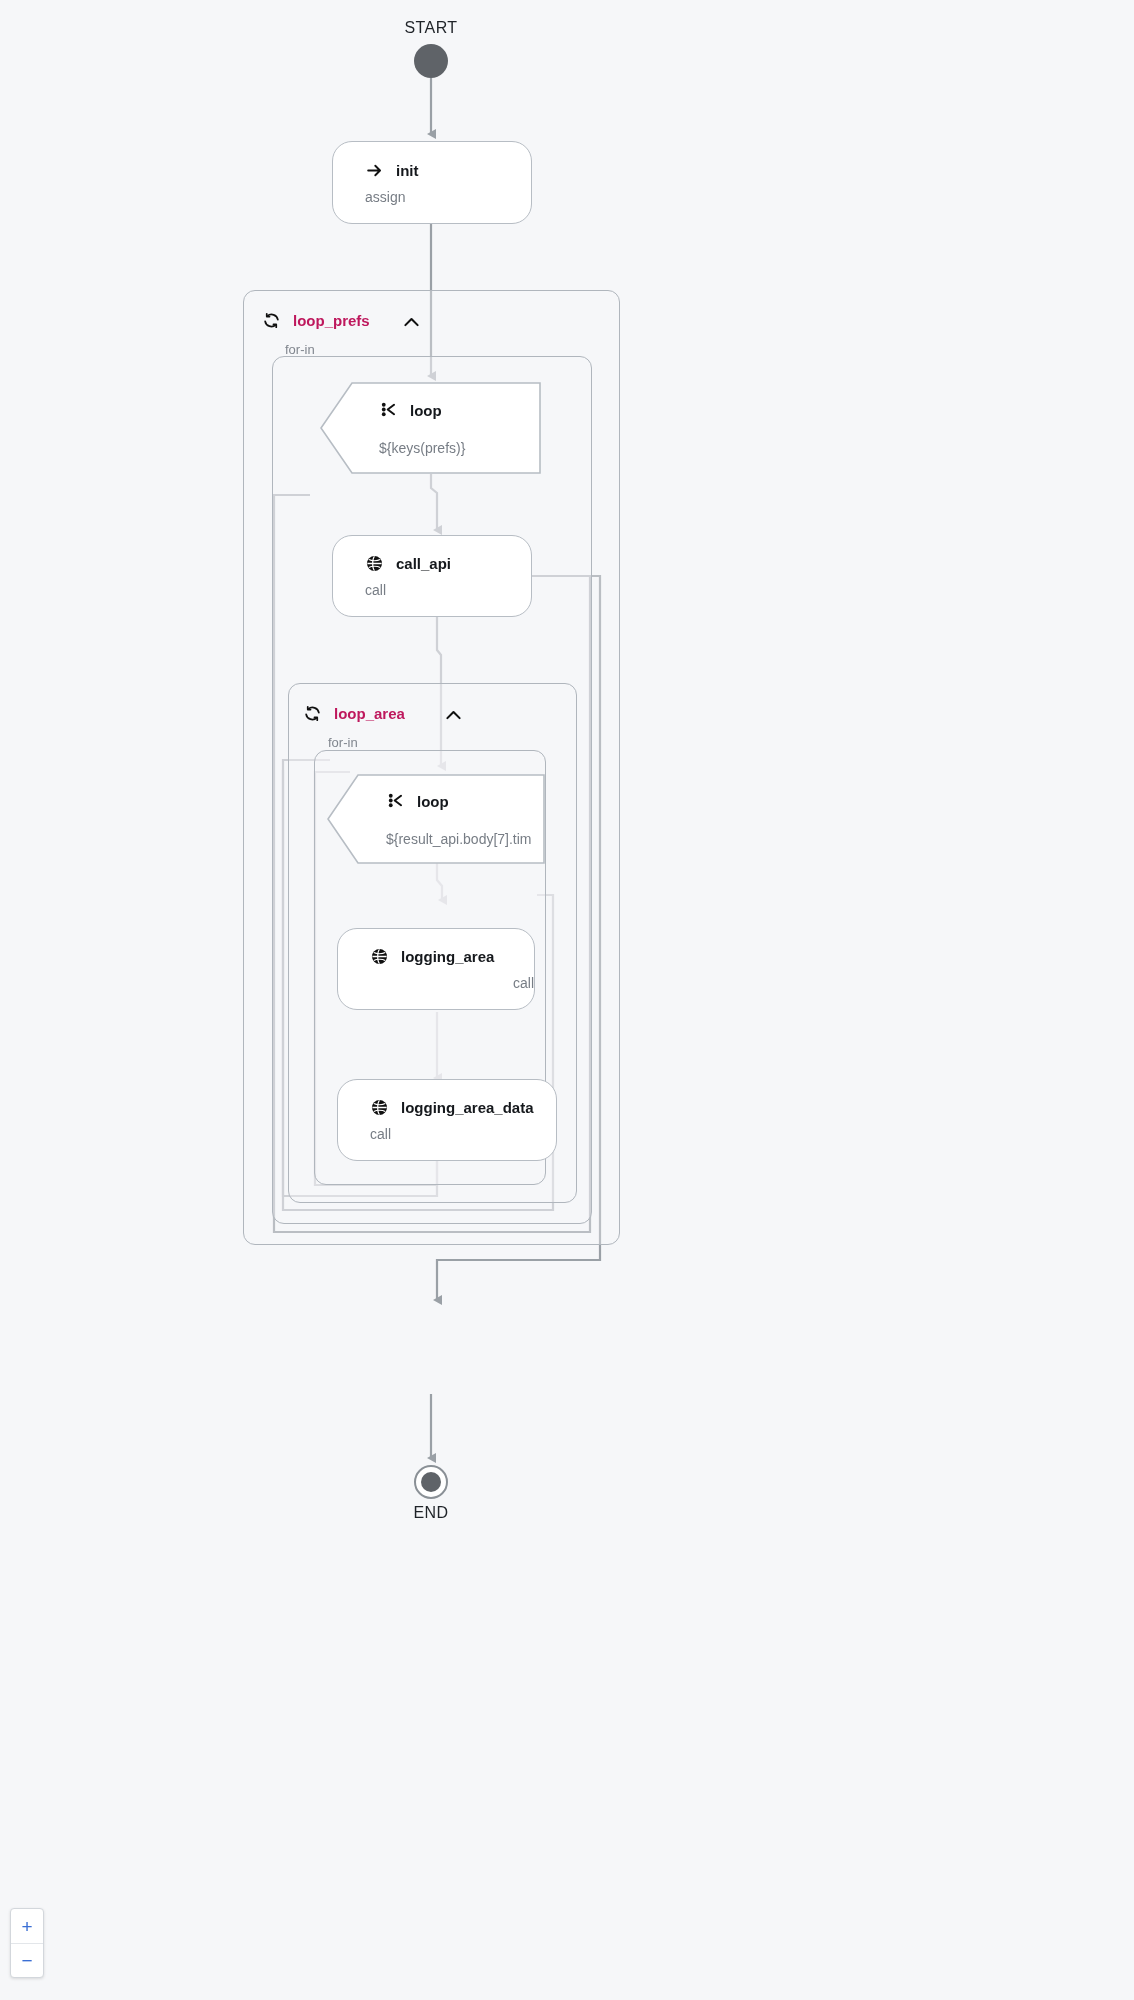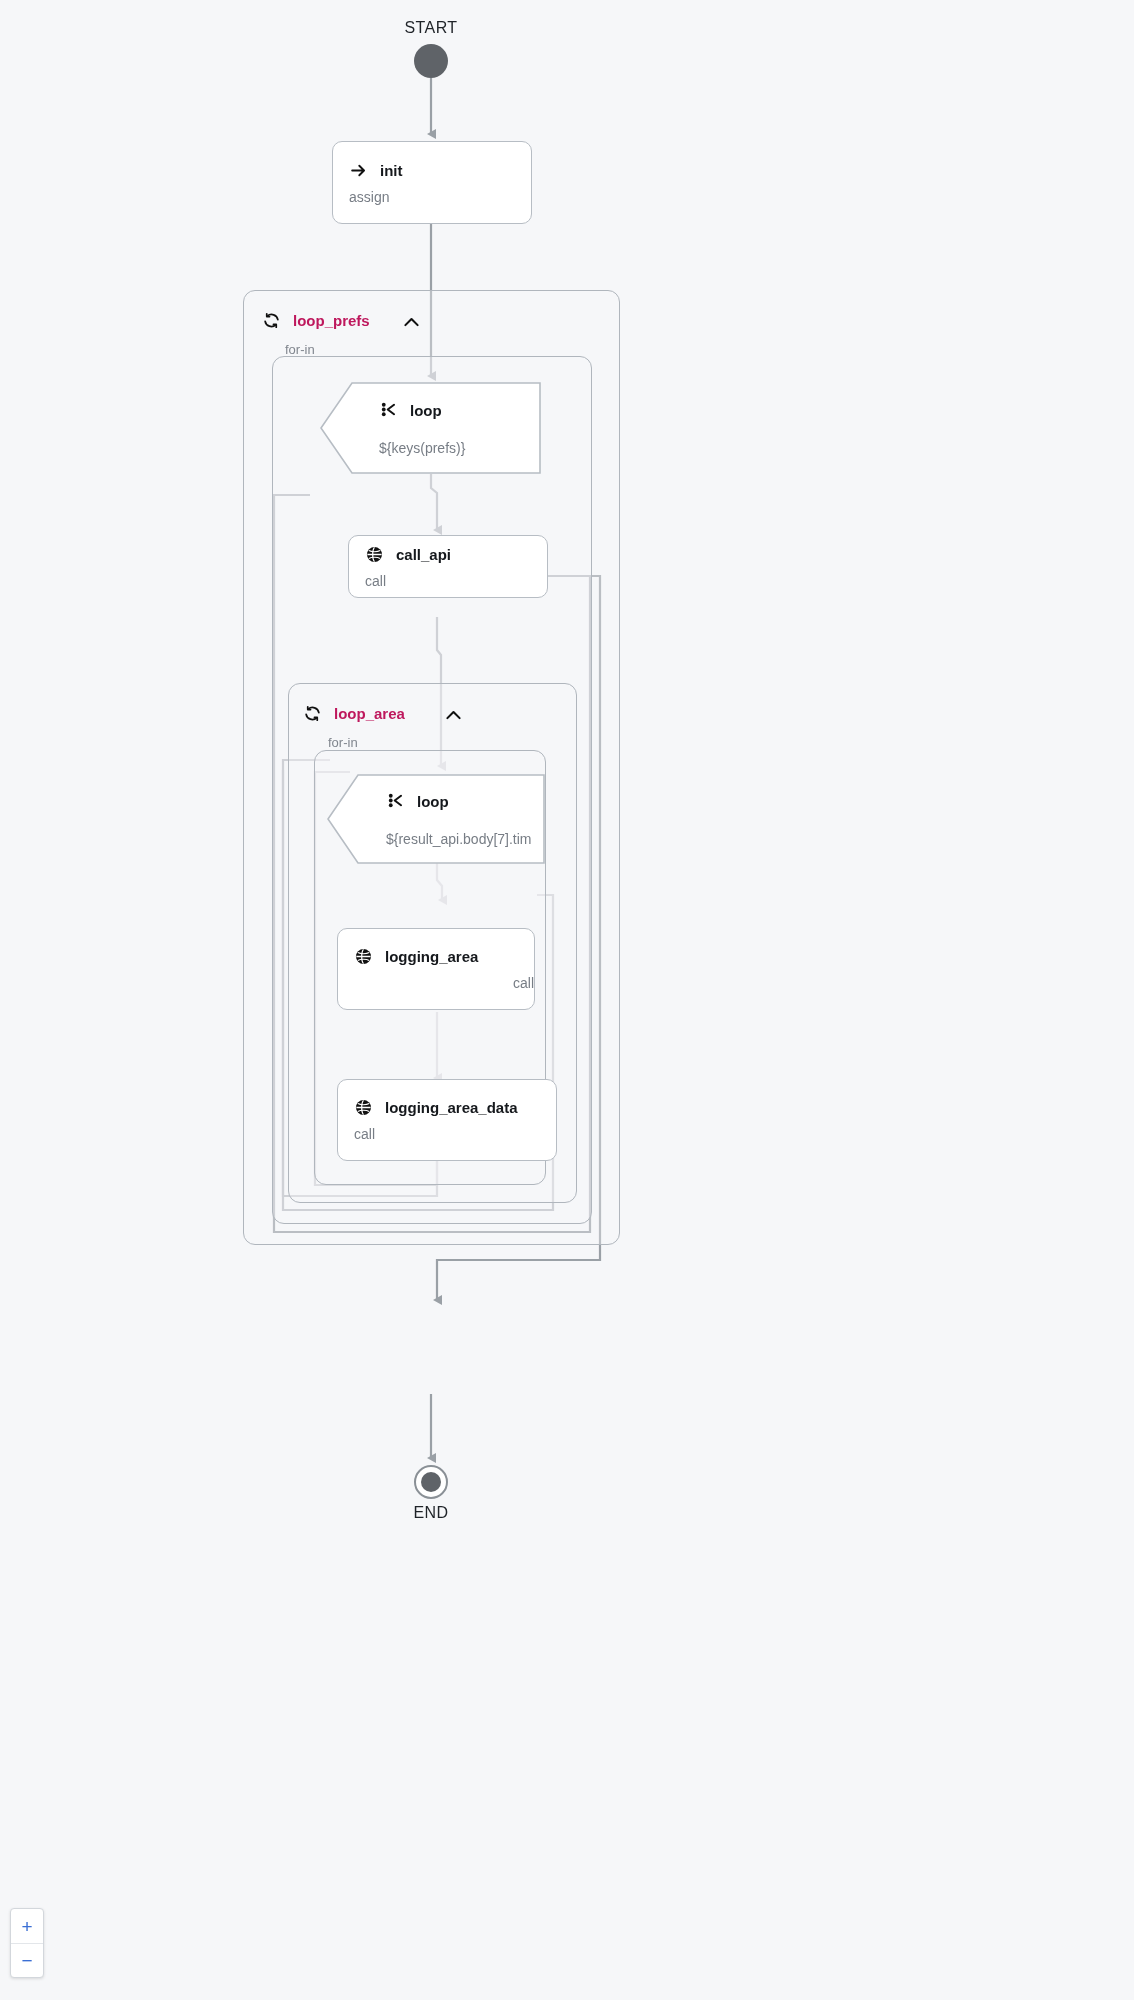--- a/index.html
+++ b/index.html
@@ -24,23 +24,23 @@
     position: absolute; width: 34px; height: 34px; border-radius: 50%;
     background: #fff; border: 2px solid #8a9096;
     display: flex; align-items: center; justify-content: center;
   }
   .terminal-ring i {
     display: block; width: 20px; height: 20px; border-radius: 50%; background: #5f6368;
   }
 
   .node {
     position: absolute; background: #fff;
-    border: 1px solid #b7bdc4; border-radius: 10px;
+    border: 1px solid #b7bdc4; border-radius: 20px;
     display: flex; flex-direction: column; justify-content: center;
-    padding-left: 16px;
+    padding-left: 32px;
   }
   .node .row { display: flex; align-items: center; gap: 12px; }
   .node .title { font-size: 15px; font-weight: 700; color: #15181c; }
   .node .subtitle { font-size: 14px; color: #777d85; margin-top: 9px; }
 
   .hexnode {
     position: absolute; background: #fff;
     display: flex; flex-direction: column; justify-content: center;
     padding-left: 58px; overflow: hidden;
   }
@@ -149,21 +149,21 @@
           </svg>
       </span>
       <span class="title">loop</span>
     </div>
     <div class="subtitle">${keys(prefs)}</div>
   </div>
   <svg class="edges">
     <polygon points="352,383 540,383 540,473 352,473 321,428" fill="none" stroke="#b7bdc4" stroke-width="1.6"></polygon>
   </svg>
 
-  <div class="node" style="left:332px; top:535px; width:200px; height:63px;margin-left:16px;">
+  <div class="node" style="left:332px; top:535px; width:200px; height:82px;">
     <div class="row">
       <span class="icon">
         <svg viewBox="0 0 24 24" width="19" height="19">
             <circle cx="12" cy="12" r="9.5" fill="#111"></circle>
             <path d="M12 3c-3 3-3 15 0 18M3 12h18" stroke="#fff" stroke-width="1.6" fill="none"></path>
             <path d="M5 7c3 2 11 2 14 0M5 17c3-2 11-2 14 0" stroke="#fff" stroke-width="1.4" fill="none"></path>
           </svg>
       </span>
       <span class="title">call_api</span>
     </div>

